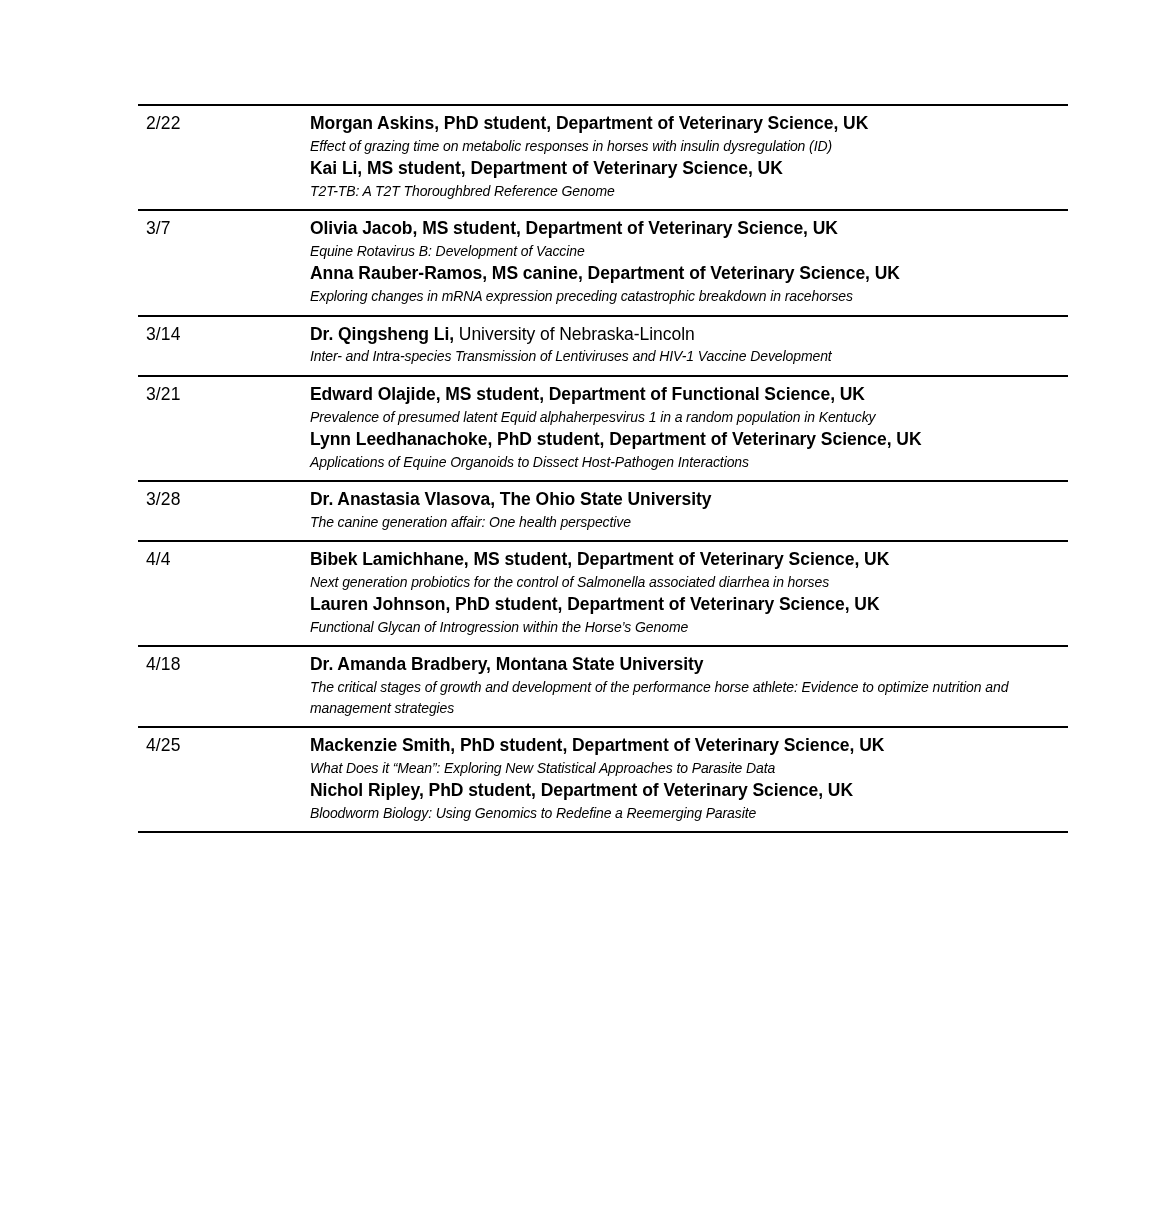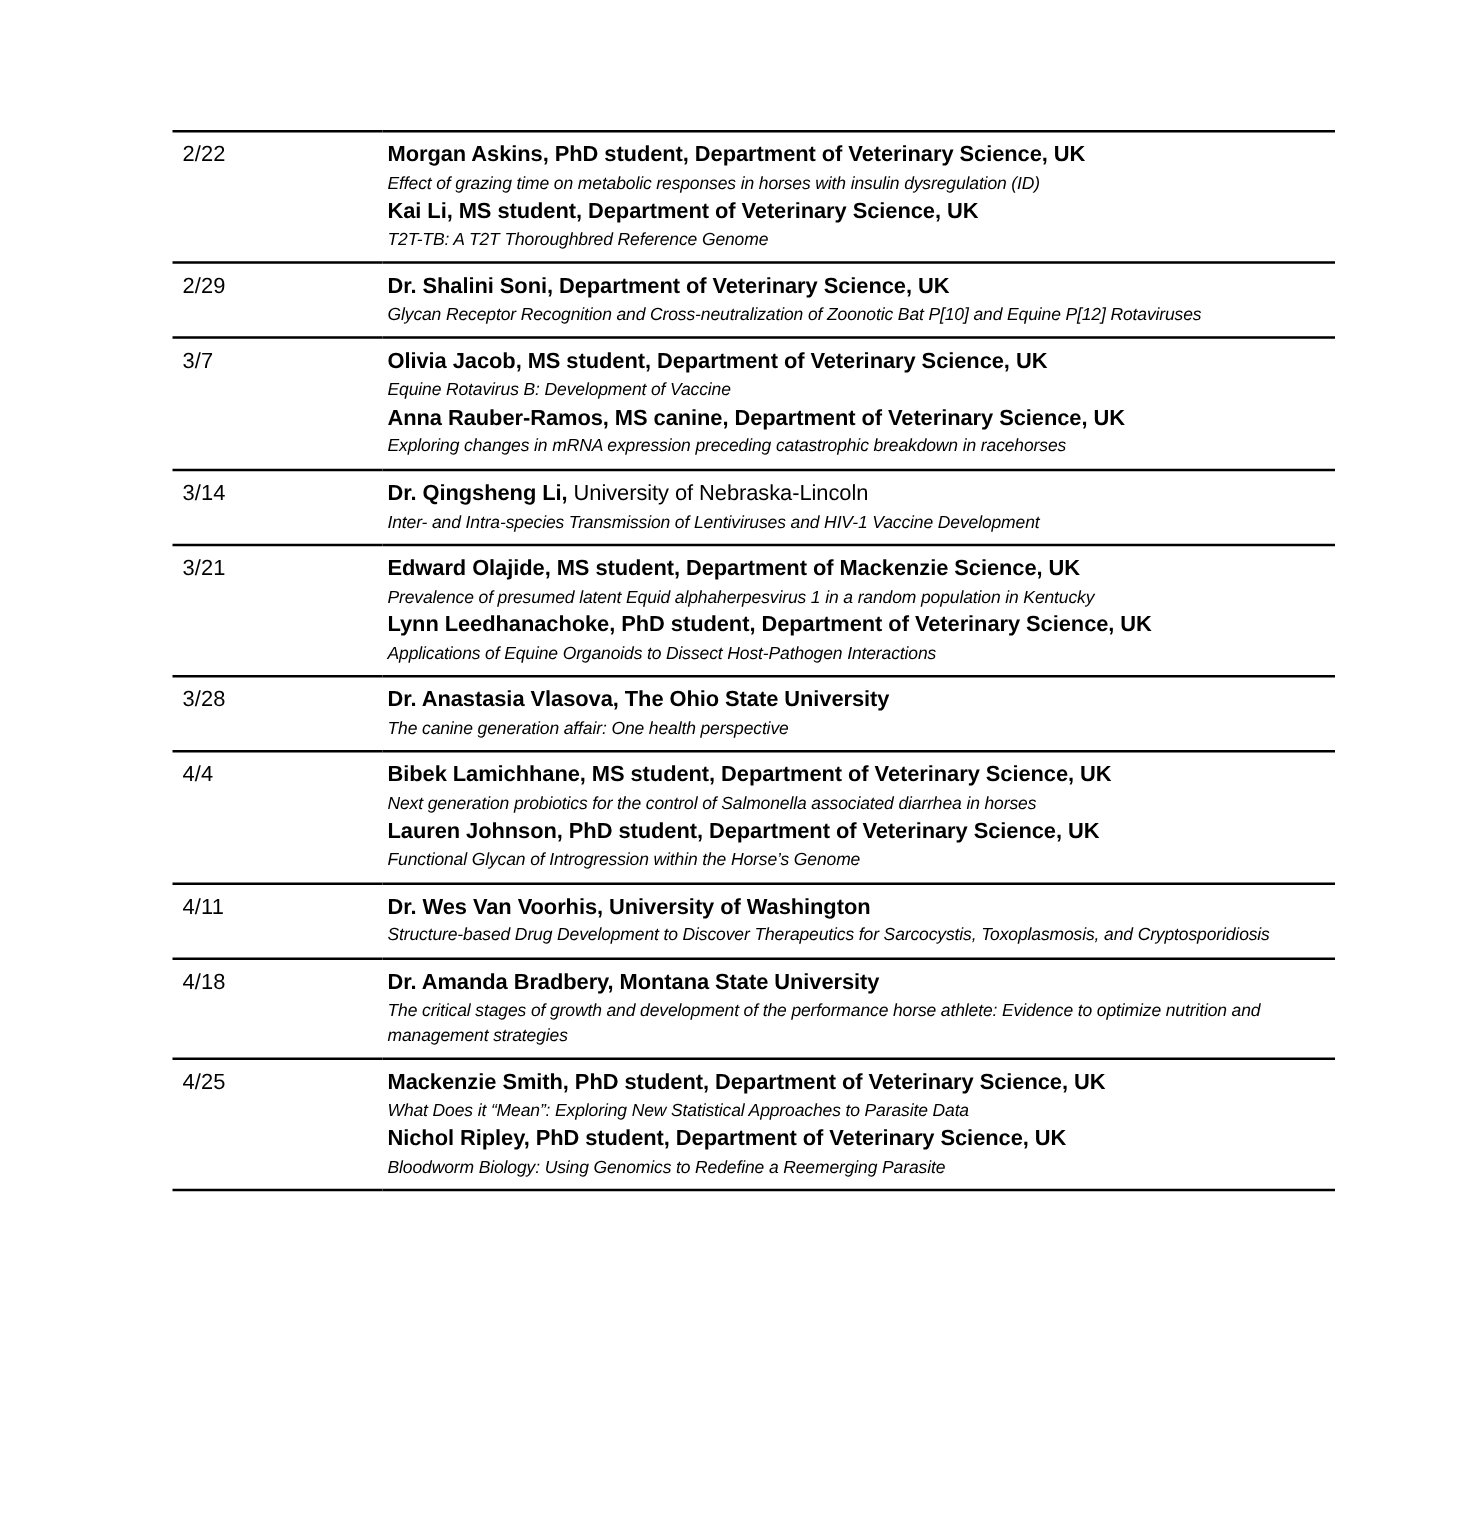--- a/index.html
+++ b/index.html
@@ -102,29 +102,20 @@
               <div class="speaker"><span>Morgan Askins, PhD student, Department of Veterinary Science, UK</span></div>
               <div class="talk-title">Effect of grazing time on metabolic responses in horses with insulin dysregulation (ID)</div>
             </div>
             <div class="entry">
               <div class="speaker"><span>Kai Li, MS student, Department of Veterinary Science, UK</span></div>
               <div class="talk-title">T2T-TB: A T2T Thoroughbred Reference Genome</div>
             </div>
           </td>
         </tr>
         <tr>
-          <td class="date-cell">2/29</td>
-          <td class="entries-cell">
-            <div class="entry">
-              <div class="speaker"><span>Dr. Shalini Soni, Department of Veterinary Science, UK</span></div>
-              <div class="talk-title">Glycan Receptor Recognition and Cross-neutralization of Zoonotic Bat P[10] and Equine P[12] Rotaviruses</div>
-            </div>
-          </td>
-        </tr>
-        <tr>
           <td class="date-cell">3/7</td>
           <td class="entries-cell">
             <div class="entry">
               <div class="speaker"><span>Olivia Jacob, MS student, Department of Veterinary Science, UK</span></div>
               <div class="talk-title">Equine Rotavirus B: Development of Vaccine</div>
             </div>
             <div class="entry">
               <div class="speaker"><span>Anna Rauber-Ramos, MS canine, Department of Veterinary Science, UK</span></div>
               <div class="talk-title">Exploring changes in mRNA expression preceding catastrophic breakdown in racehorses</div>
             </div>
@@ -136,21 +127,21 @@
             <div class="entry">
               <div class="speaker"><span>Dr. Qingsheng Li,</span><span class="plain"> University of Nebraska-Lincoln</span></div>
               <div class="talk-title">Inter- and Intra-species Transmission of Lentiviruses and HIV-1 Vaccine Development</div>
             </div>
           </td>
         </tr>
         <tr>
           <td class="date-cell">3/21</td>
           <td class="entries-cell">
             <div class="entry">
-              <div class="speaker"><span>Edward Olajide, MS student, Department of Mackenzie Science, UK</span></div>
+              <div class="speaker"><span>Edward Olajide, MS student, Department of Functional Science, UK</span></div>
               <div class="talk-title">Prevalence of presumed latent Equid alphaherpesvirus 1 in a random population in Kentucky</div>
             </div>
             <div class="entry">
               <div class="speaker"><span>Lynn Leedhanachoke, PhD student, Department of Veterinary Science, UK</span></div>
               <div class="talk-title">Applications of Equine Organoids to Dissect Host-Pathogen Interactions</div>
             </div>
           </td>
         </tr>
         <tr>
           <td class="date-cell">3/28</td>
@@ -168,29 +159,20 @@
               <div class="speaker"><span>Bibek Lamichhane, MS student, Department of Veterinary Science, UK</span></div>
               <div class="talk-title">Next generation probiotics for the control of Salmonella associated diarrhea in horses</div>
             </div>
             <div class="entry">
               <div class="speaker"><span>Lauren Johnson, PhD student, Department of Veterinary Science, UK</span></div>
               <div class="talk-title">Functional Glycan of Introgression within the Horse’s Genome</div>
             </div>
           </td>
         </tr>
         <tr>
-          <td class="date-cell">4/11</td>
-          <td class="entries-cell">
-            <div class="entry">
-              <div class="speaker"><span>Dr. Wes Van Voorhis, University of Washington</span></div>
-              <div class="talk-title">Structure-based Drug Development to Discover Therapeutics for Sarcocystis, Toxoplasmosis, and Cryptosporidiosis</div>
-            </div>
-          </td>
-        </tr>
-        <tr>
           <td class="date-cell">4/18</td>
           <td class="entries-cell">
             <div class="entry">
               <div class="speaker"><span>Dr. Amanda Bradbery, Montana State University</span></div>
               <div class="talk-title">The critical stages of growth and development of the performance horse athlete: Evidence to optimize nutrition and management strategies</div>
             </div>
           </td>
         </tr>
         <tr>
           <td class="date-cell">4/25</td>

